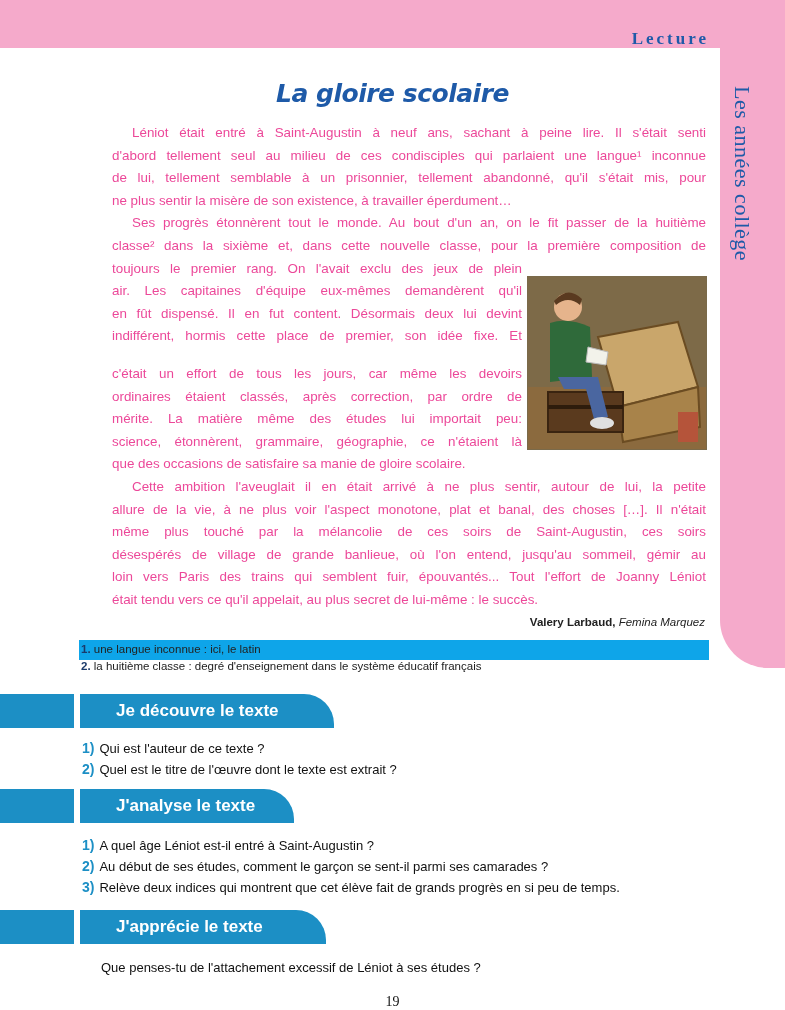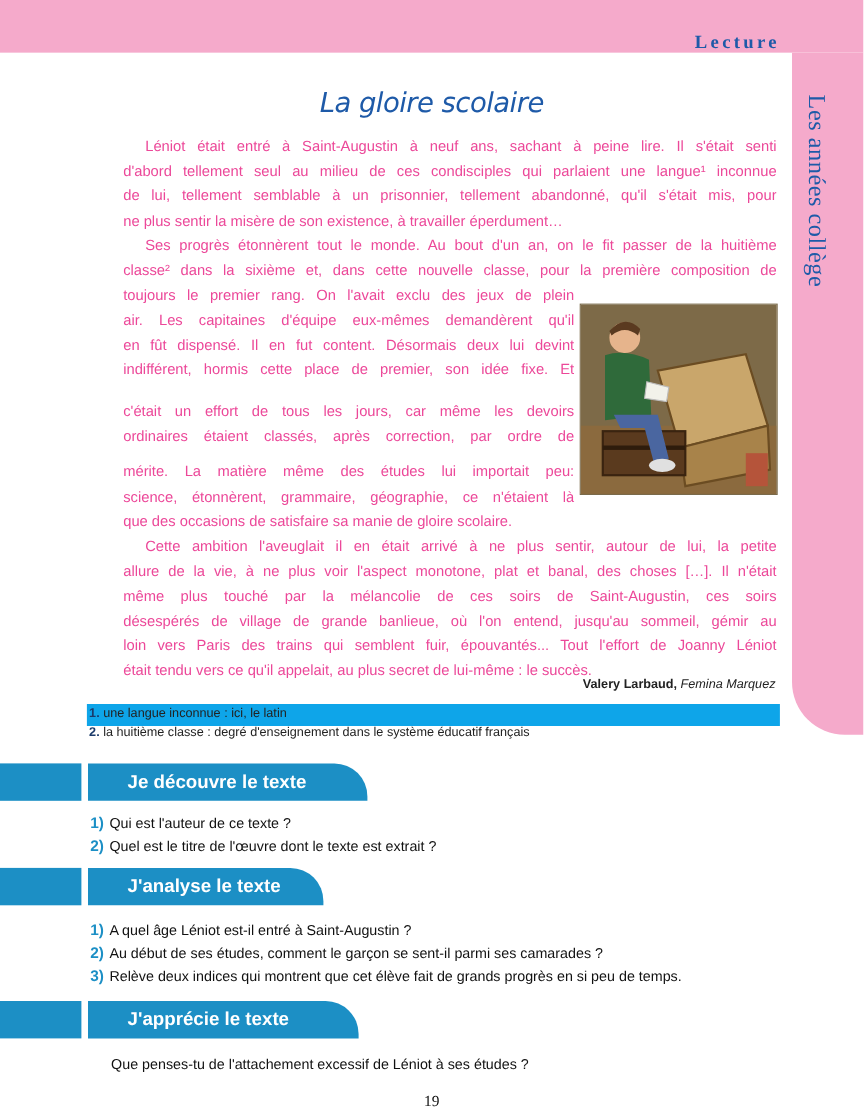--- a/index.html
+++ b/index.html
@@ -26,21 +26,21 @@
     background:#f5aacb; border-bottom-left-radius:48px;
   }
   .side-text {
     position:absolute; left:729px; top:86px;
     writing-mode:vertical-rl;
     font-family:"Liberation Serif", serif;
     font-size:22px; color:#1e5aa8; letter-spacing:0.5px;
   }
   .title {
     position:absolute; left:0; width:785px; top:79px; text-align:center;
-    font-family:"DejaVu Sans", sans-serif; font-style:italic; font-weight:normal;
+    font-family:"DejaVu Sans", sans-serif; font-style:italic; font-weight:bold;
     font-size:25px; color:#1e5aa8; letter-spacing:-0.5px;
   }
   .text-block {
     position:absolute; left:112px; top:122px; width:594px;
     font-size:13.4px; line-height:22.6px; color:#ec4899;
   }
   .line { height:22.6px; white-space:nowrap; text-align:justify; text-align-last:justify; overflow:hidden; }
   .line.last { text-align-last:left; }
   .line.indent { padding-left:20px; }
   .line.narrow { width:410px; }
@@ -99,21 +99,21 @@
     <div class="line" style="position: relative;"><span class="line-num"></span><span>de lui, tellement semblable à un prisonnier, tellement abandonné, qu'il s'était mis, pour</span></div>
     <div class="line last" style="position: relative;"><span class="line-num"></span><span>ne plus sentir la misère de son existence, à travailler éperdument…</span></div>
     <div class="line indent" style="position: relative;"><span>Ses progrès étonnèrent tout le monde. Au bout d'un an, on le fit passer de la huitième</span></div>
     <div class="line" style="position: relative;"><span class="line-num"></span><span>classe² dans la sixième et, dans cette nouvelle  classe, pour la première composition de</span></div>
     <div class="line narrow" style="position: relative;"><span class="line-num"></span><span>toujours le premier rang. On l'avait exclu des jeux de plein</span></div>
     <div class="line narrow" style="position: relative;"><span class="line-num"></span><span>air. Les capitaines d'équipe eux-mêmes demandèrent qu'il</span></div>
     <div class="line narrow" style="position: relative;"><span>en fût dispensé. Il en fut content. Désormais deux lui  devint</span></div>
     <div class="line narrow" style="position: relative;"><span class="line-num"></span><span>indifférent, hormis cette place de premier, son idée fixe. Et</span></div>
     <div class="line narrow" style="position: relative; margin-top: 15px;"><span class="line-num"></span><span>c'était un effort de tous les jours, car même les devoirs</span></div>
     <div class="line narrow" style="position: relative;"><span class="line-num"></span><span>ordinaires étaient classés, après correction, par ordre de</span></div>
-    <div class="line narrow" style="position: relative; margin-top: 10px;"><span class="line-num"></span><span>mérite. La matière même des études  lui importait peu:</span></div>
+    <div class="line narrow" style="position: relative;"><span class="line-num"></span><span>mérite. La matière même des études  lui importait peu:</span></div>
     <div class="line narrow" style="position: relative;"><span>science, étonnèrent, grammaire, géographie, ce n'étaient là</span></div>
     <div class="line narrow last" style="position: relative;"><span class="line-num"></span><span>que des occasions de satisfaire sa manie de gloire scolaire.</span></div>
     <div class="line indent" style="position: relative;"><span class="line-num"></span><span>Cette ambition l'aveuglait  il en était arrivé à ne plus sentir, autour de lui, la petite</span></div>
     <div class="line" style="position: relative;"><span class="line-num"></span><span>allure de la vie, à ne plus voir l'aspect monotone, plat et banal, des choses […]. Il n'était</span></div>
     <div class="line" style="position: relative;"><span class="line-num"></span><span>même plus touché par la mélancolie de ces soirs de Saint-Augustin, ces soirs</span></div>
     <div class="line" style="position: relative;"><span>désespérés de village de grande banlieue, où l'on entend, jusqu'au sommeil, gémir au</span></div>
     <div class="line" style="position: relative;"><span class="line-num"></span><span>loin vers Paris des trains qui semblent fuir, épouvantés... Tout l'effort de Joanny Léniot</span></div>
     <div class="line last" style="position: relative;"><span class="line-num"></span><span>était tendu vers ce qu'il appelait, au plus secret de lui-même : le succès.</span></div>
   </div>
 

